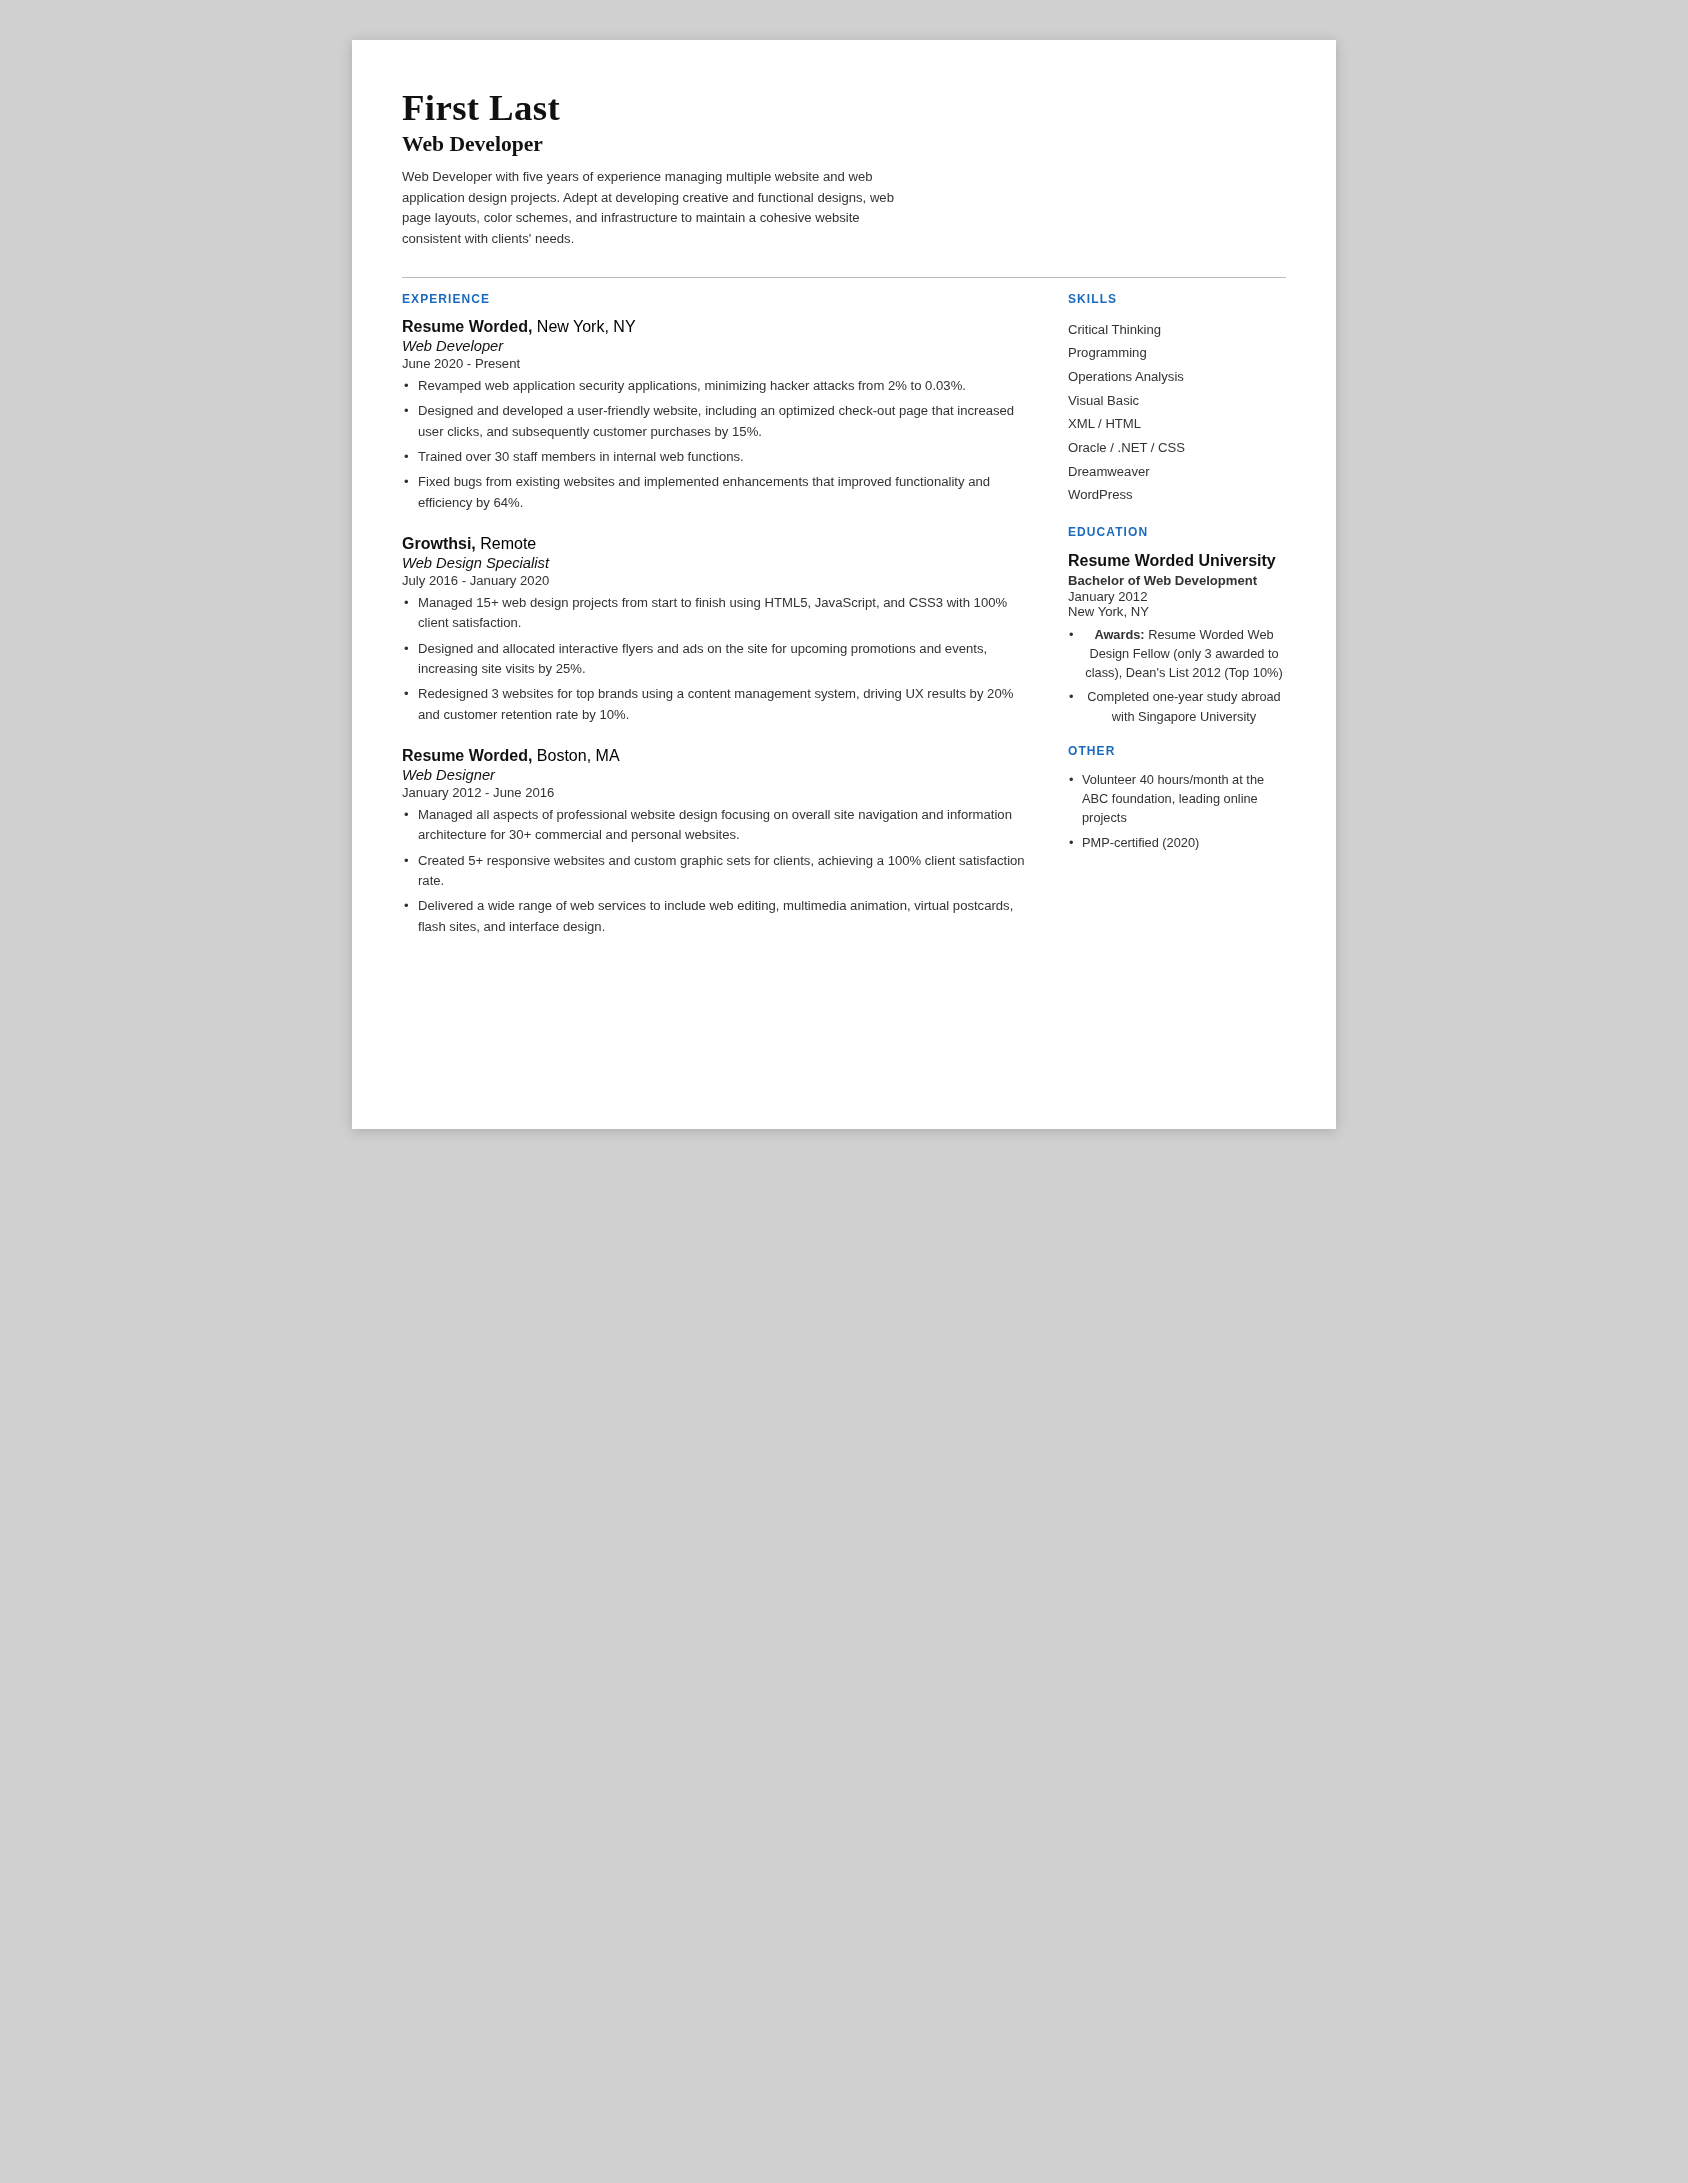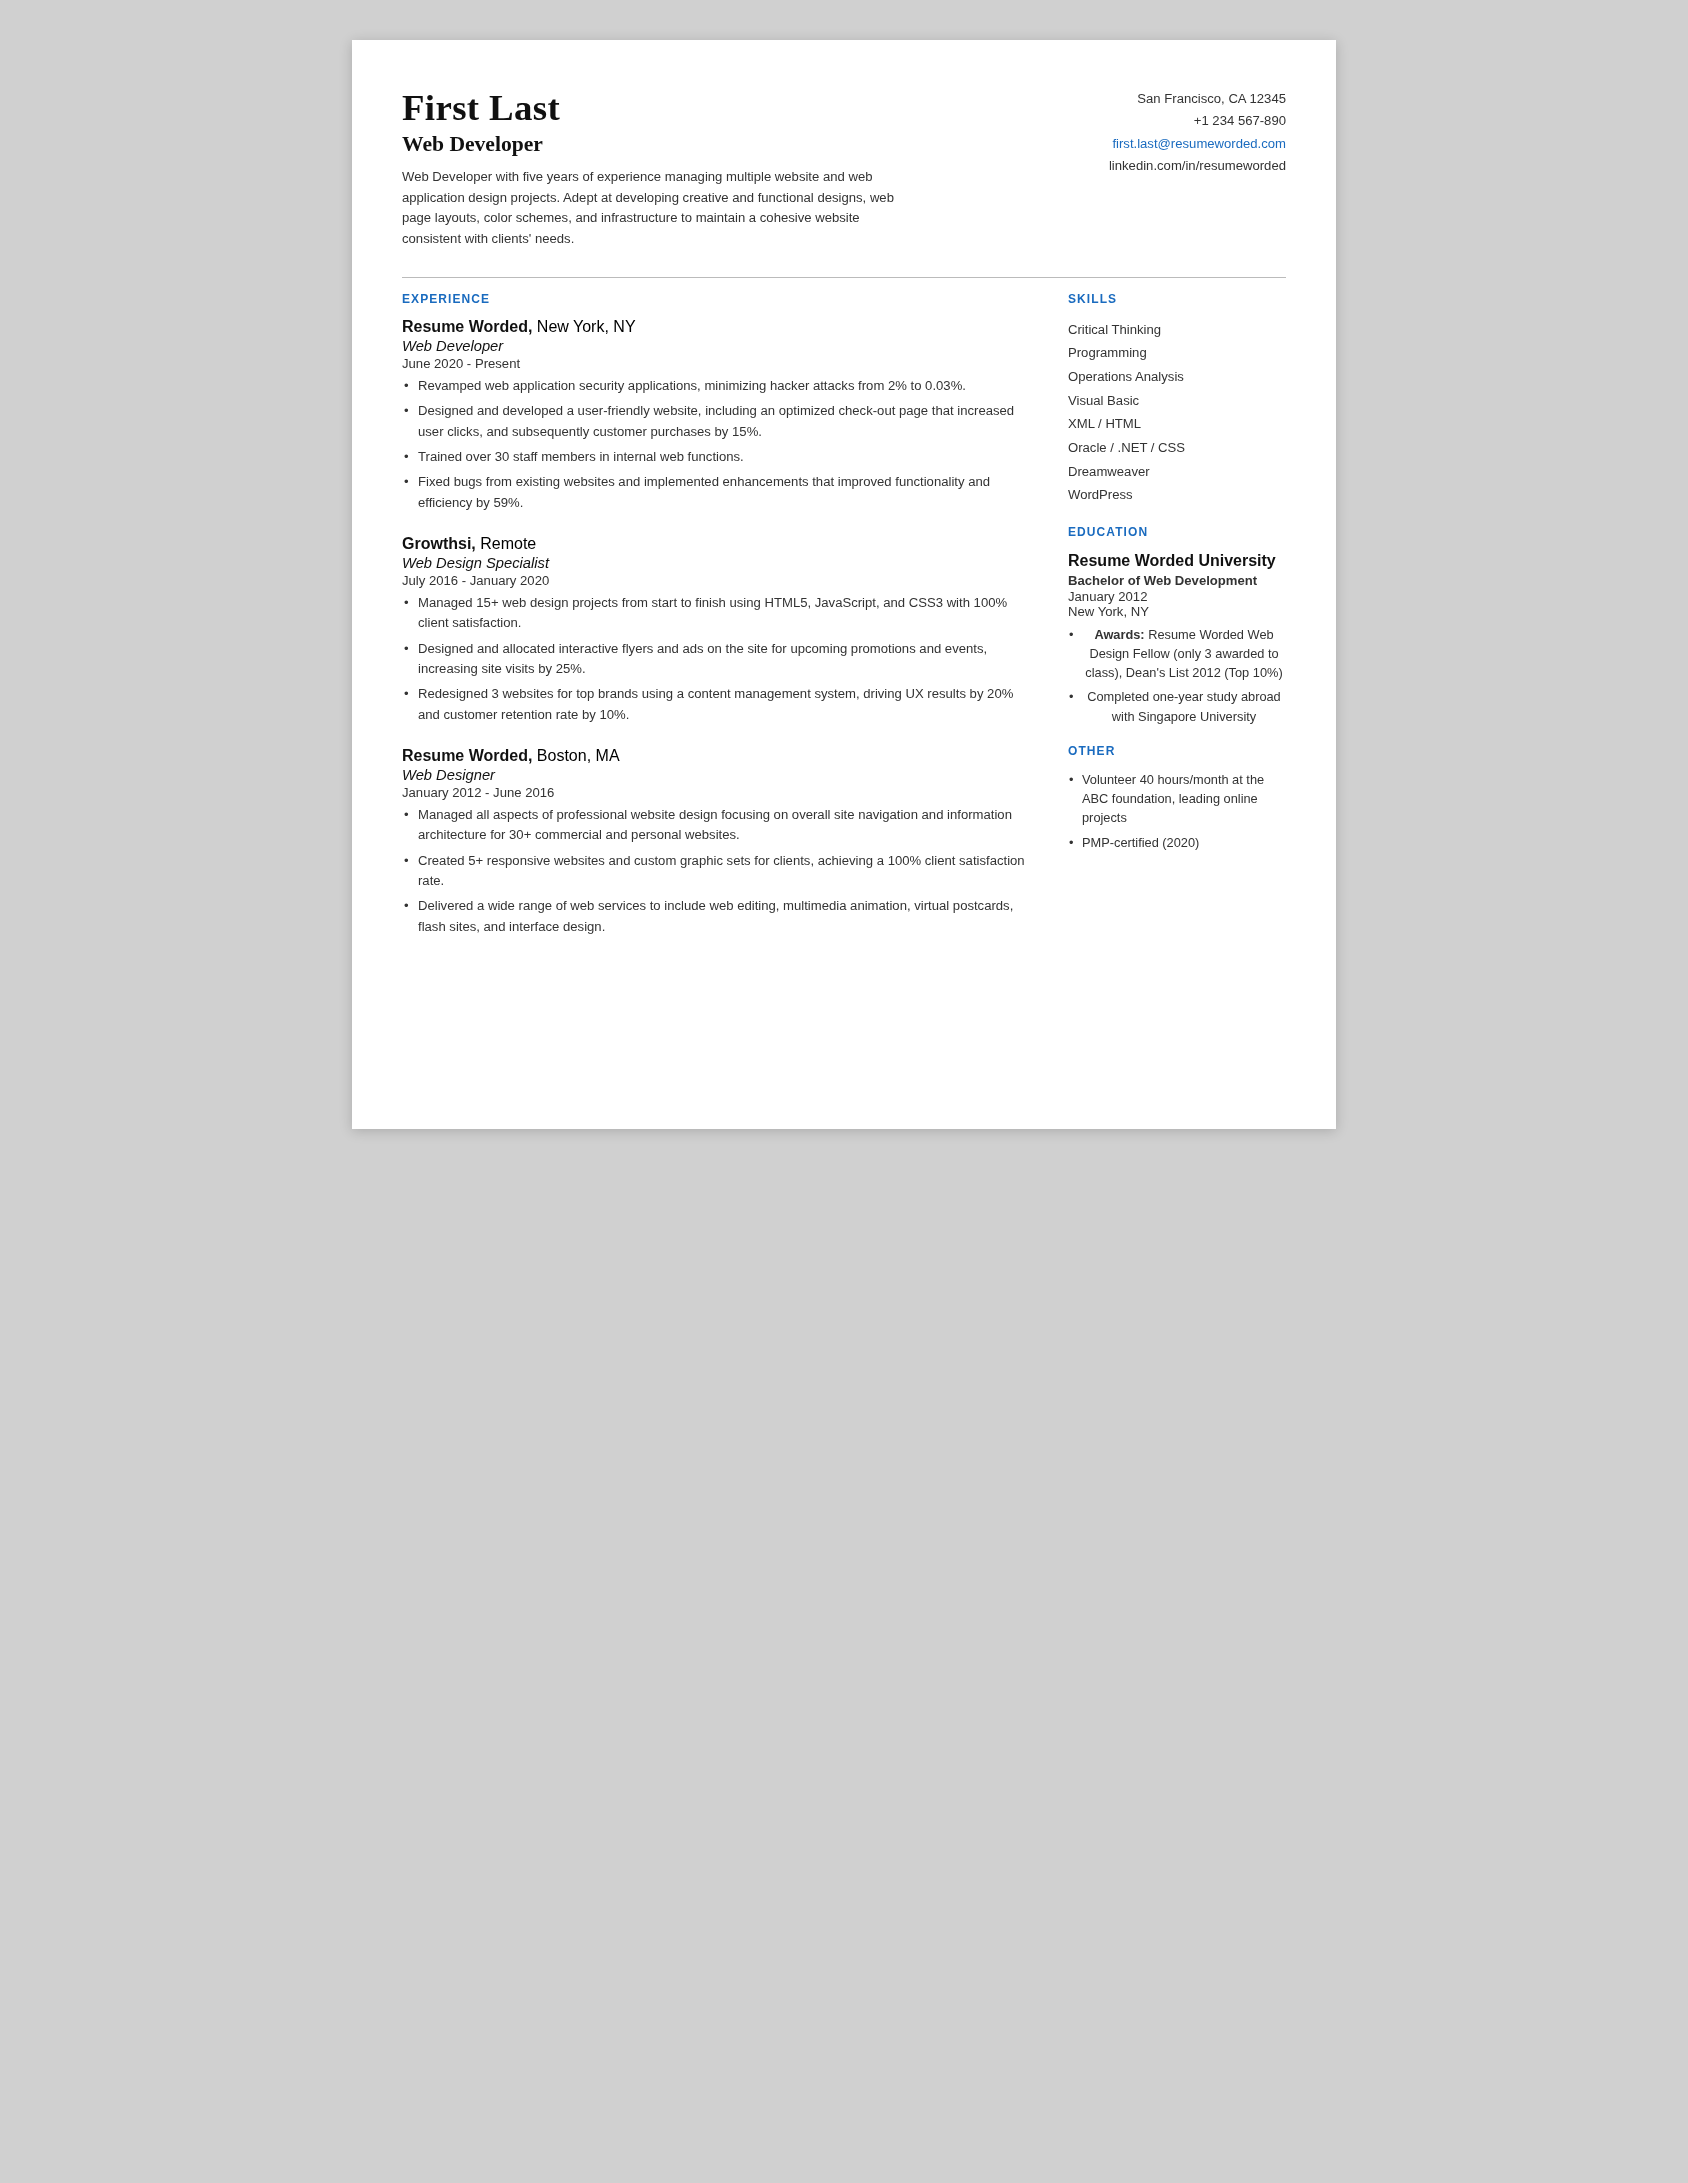--- a/index.html
+++ b/index.html
@@ -236,46 +236,40 @@
 <body>
 
 <div class="resume-page">
 
   <div class="resume-header">
     <div class="header-left">
       <div class="name">First Last</div>
       <div class="title">Web Developer</div>
       <div class="summary">Web Developer with five years of experience managing multiple website and web application design projects. Adept at developing creative and functional designs, web page layouts, color schemes, and infrastructure to maintain a cohesive website consistent with clients' needs.</div>
     </div>
-    <div class="header-right">
-      <div>San Francisco, CA 12345</div>
-      <div>+1 234 567-890</div>
-      <div><a href="mailto:first.last@resumeworded.com">first.last@resumeworded.com</a></div>
-      <div>linkedin.com/in/resumeworded</div>
-    </div>
   </div>
 
   <hr class="divider">
 
   <div class="resume-layout">
 
     <div class="left-col">
       <div class="section-label">EXPERIENCE</div>
 
       <div class="exp-block">
         <div>
           <span class="exp-company">Resume Worded,</span><span class="exp-company-suffix"> New York, NY</span>
         </div>
         <div class="exp-role">Web Developer</div>
         <div class="exp-dates">June 2020 - Present</div>
         <ul class="exp-bullets">
           <li>Revamped web application security applications, minimizing hacker attacks from 2% to 0.03%.</li>
           <li>Designed and developed a user-friendly website, including an optimized check-out page that increased user clicks, and subsequently customer purchases by 15%.</li>
           <li>Trained over 30 staff members in internal web functions.</li>
-          <li>Fixed bugs from existing websites and implemented enhancements that improved functionality and efficiency by 59%.</li>
+          <li>Fixed bugs from existing websites and implemented enhancements that improved functionality and efficiency by 64%.</li>
         </ul>
       </div>
 
       <div class="exp-block">
         <div>
           <span class="exp-company">Growthsi,</span><span class="exp-company-suffix"> Remote</span>
         </div>
         <div class="exp-role">Web Design Specialist</div>
         <div class="exp-dates">July 2016 - January 2020</div>
         <ul class="exp-bullets">

